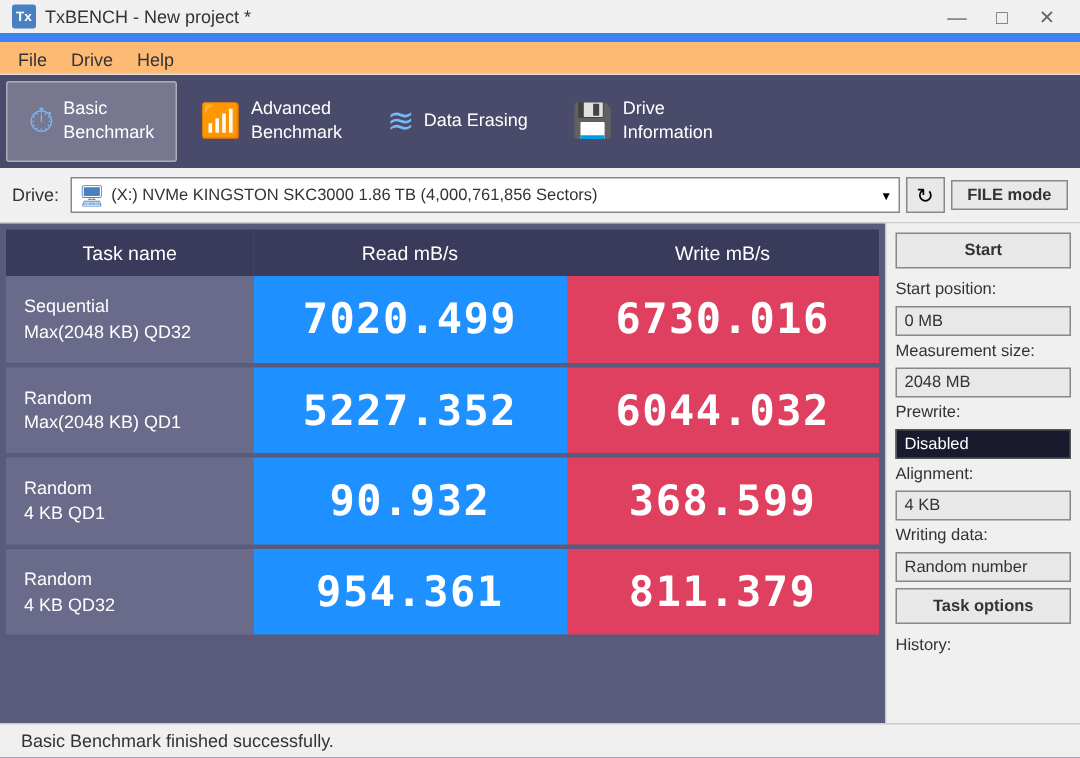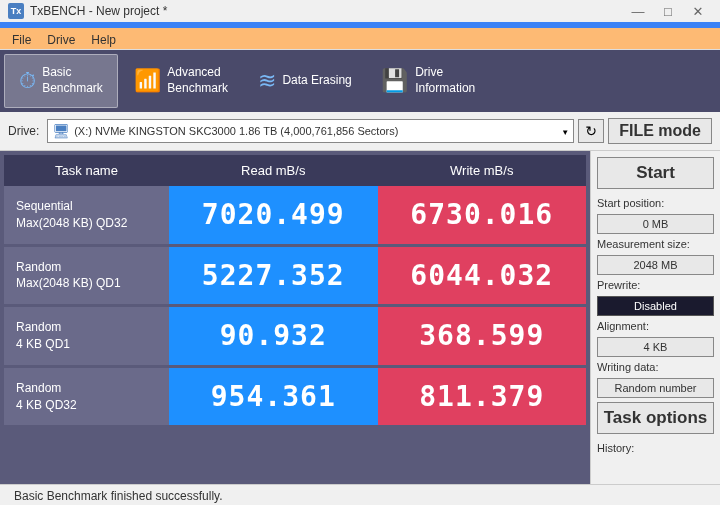--- a/index.html
+++ b/index.html
@@ -82,21 +82,21 @@
       justify-content: space-between;
     }
     .drive-select-text { font-size: 11px; color: #333; display: flex; align-items: center; gap: 4px; }
     .drive-icon { color: #4a7fc1; font-size: 14px; }
     .drive-refresh { width: 26px; height: 24px; border: 1px solid #888; background: #e8e8e8; display: flex; align-items: center; justify-content: center; cursor: pointer; font-size: 14px; }
     .file-mode-btn {
       padding: 3px 10px;
       background: #e8e8e8;
       border: 1px solid #888;
       cursor: pointer;
-      font-size: 16px;
+      font-size: 11px;
       font-weight: bold;
       color: #333;
     }
 
     
     .main-content {
       display: flex;
       flex: 1;
       height: calc(505px - 28px - 22px - 62px - 38px - 22px);
     }
@@ -158,34 +158,34 @@
       flex-direction: column;
       gap: 4px;
       border-left: 1px solid #ccc;
     }
     .start-btn {
       width: 100%;
       padding: 5px;
       background: #e8e8e8;
       border: 1px solid #888;
       cursor: pointer;
-      font-size: 17px;
+      font-size: 11px;
       font-weight: bold;
       color: #333;
       text-align: center;
       margin-bottom: 4px;
     }
     .panel-label { font-size: 11px; color: #333; margin-bottom: 1px; }
     .panel-value {
       width: 100%;
       padding: 3px 5px;
       background: #1a1a2e;
       color: white;
       font-size: 11px;
-      text-align: center;
+      text-align: left;
       border: 1px solid #555;
     }
     .panel-value.light {
       background: #e8e8e8;
       color: #333;
       border: 1px solid #888;
     }
 
     
     .status-bar {

